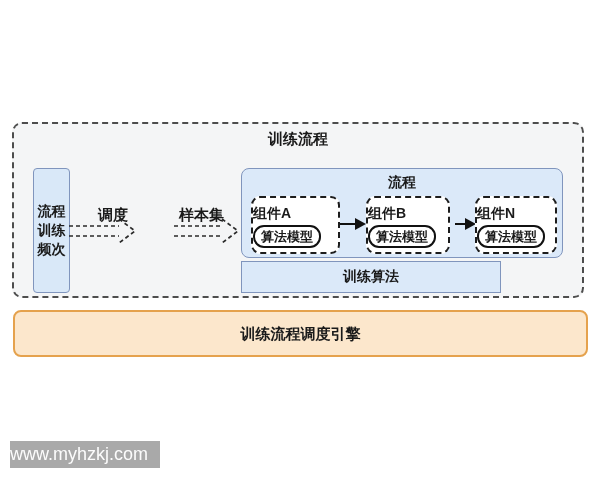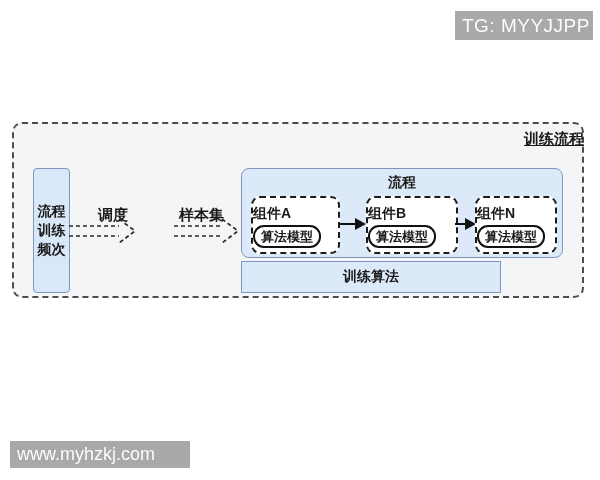--- a/index.html
+++ b/index.html
@@ -27,21 +27,21 @@
 
   
   .outer-box {
     left: 12px; top: 122px; width: 572px; height: 176px;
     background: #f4f5f6;
     border: 2px dashed #4d4d4d;
     border-radius: 10px;
   }
   .outer-title {
     left: 12px; top: 130px; width: 572px;
-    text-align: right; font-size: 15px; font-weight: 700; text-decoration: underline;
+    text-align: center; font-size: 15px; font-weight: 700;
   }
 
   
   .v-node {
     width: 37px; height: 125px; top: 168px;
     background: #d9e8f8;
     border: 1.5px solid #8095bd;
     border-radius: 4px;
     display: flex; align-items: center; justify-content: center;
     text-align: center;
@@ -76,21 +76,21 @@
 
   
   .component {
     top: 196px; height: 58px;
     background: #ffffff;
     border: 2px dashed #1c1c1c;
     border-radius: 9px;
     display: flex; flex-direction: column; 
   }
   .component-a { left: 251px; width: 89px; }
-  .component-b { left: 366px; width: 92px; }
+  .component-b { left: 366px; width: 84px; }
   .component-n { left: 475px; width: 82px; }
   .component-label {
     margin-top: 6px; font-size: 14px; font-weight: 700; line-height: 18px;
   }
   .model-box {
     margin-top: 3px; width: 68px; height: 23px;
     background: #ffffff;
     border: 2px solid #111111;
     border-radius: 11px;
     text-align: center;
@@ -116,32 +116,31 @@
     left: 13px; top: 310px; width: 575px; height: 47px;
     background: #fce7cc;
     border: 2px solid #e5a24d;
     border-radius: 8px;
     text-align: center;
     font-size: 15px; font-weight: 700; line-height: 44px;
   }
 
   
   .watermark {
-    left: 10px; top: 441px; width: 180px; height: 27px;
+    left: 10px; top: 441px; width: 150px; height: 27px;
     background: #a9a9a9; color: #fcfcfc;
-    font-size: 18px; line-height: 27px; padding-left: 7px;
+    font-size: 18px; line-height: 27px; 
     white-space: nowrap;
   }
 </style>
 </head>
 <body>
 
 <div id="page">
 
-  <div class="abs tg-badge">TG: MYYJJPP</div>
 
   <div class="abs outer-box"></div>
   <div class="abs outer-title">训练流程</div>
 
   <div class="abs v-node node-frequency">流程
 训练
 频次</div>
 
   <div class="abs edge-label edge-label-schedule">调度</div>
   <svg class="abs dashed-arrow-1" width="68" height="30" viewBox="0 0 68 30">
@@ -185,16 +184,17 @@
     <polygon points="10,4 21,10 10,16" fill="#111"></polygon>
   </svg>
 
   <div class="abs component component-n">
     <div class="component-label">组件N</div>
     <div class="model-box">算法模型</div>
   </div>
 
   <div class="abs training-bar">训练算法</div>
 
+  <div class="abs engine-bar">训练流程调度引擎</div>
 
   <div class="abs watermark">www.myhzkj.com</div>
 
 </div>
 
 </body></html>

